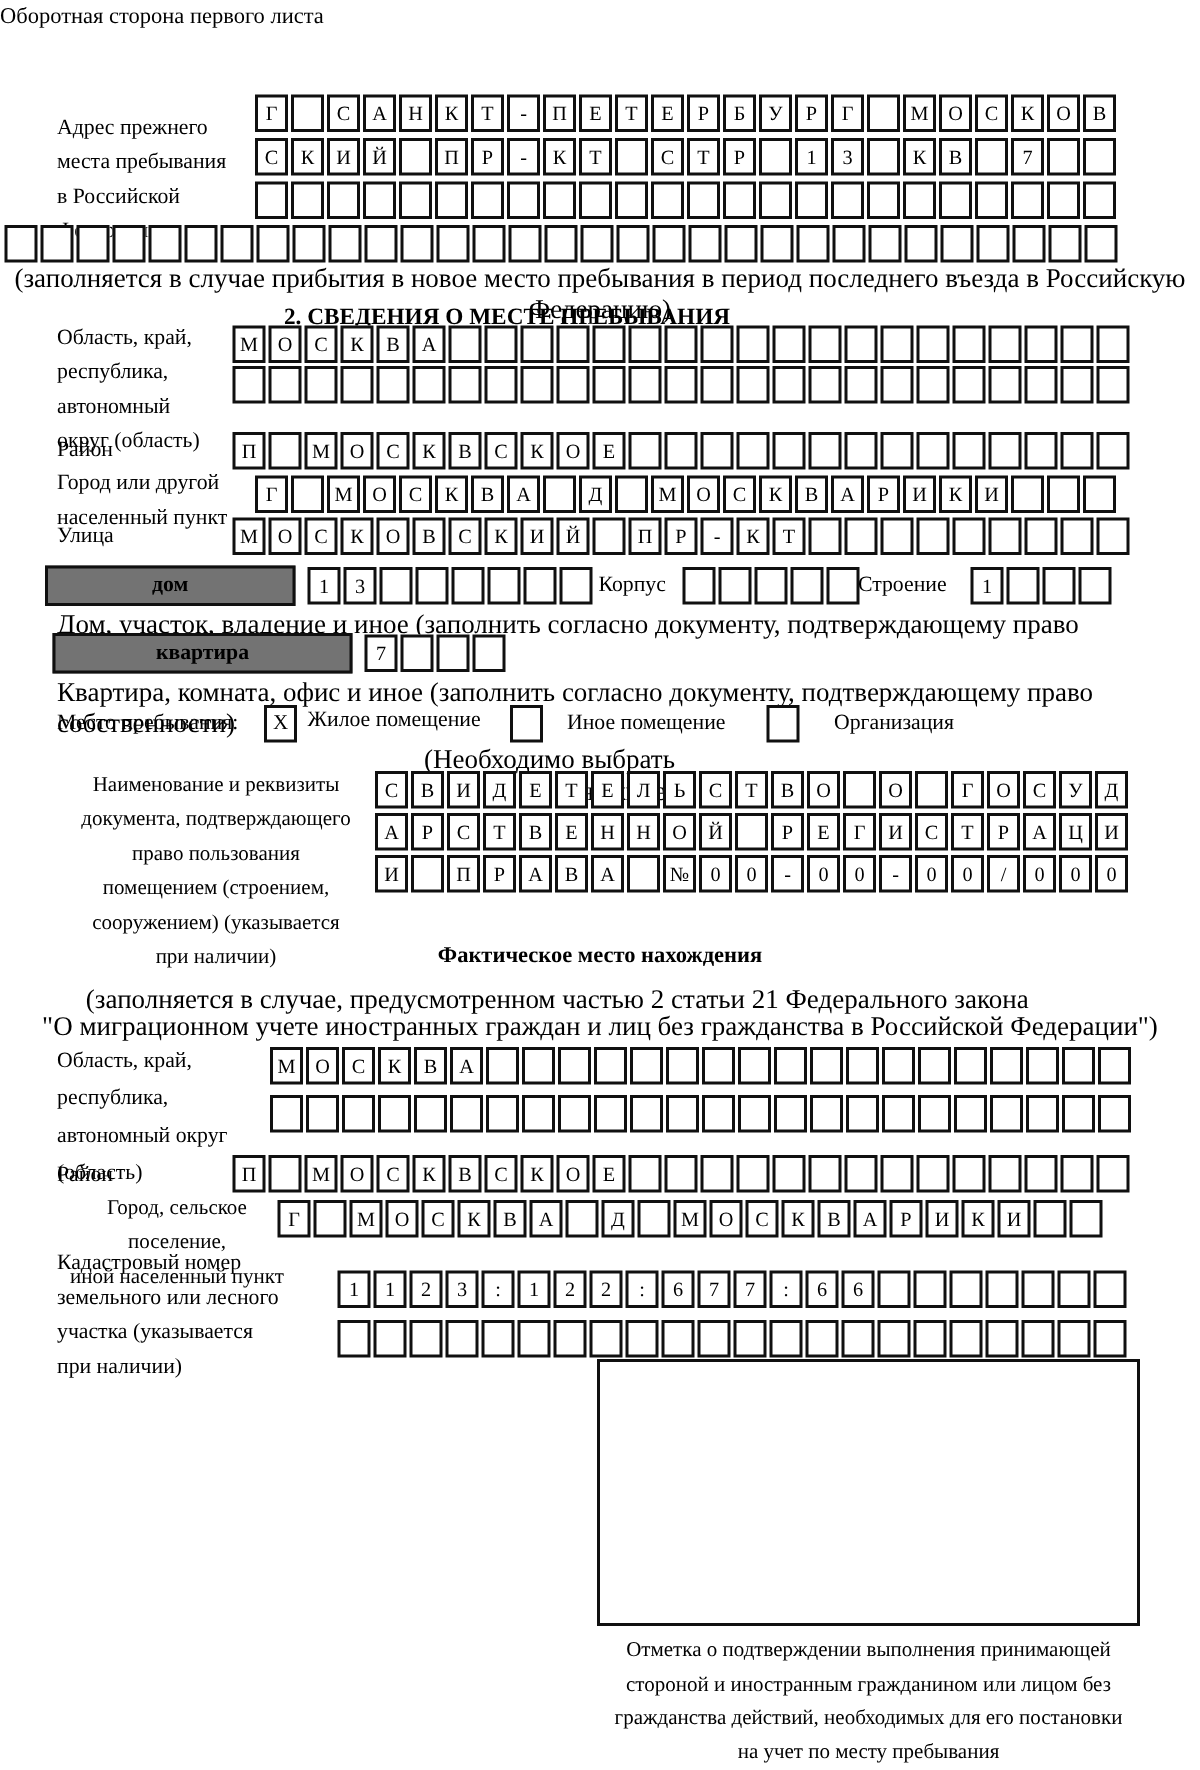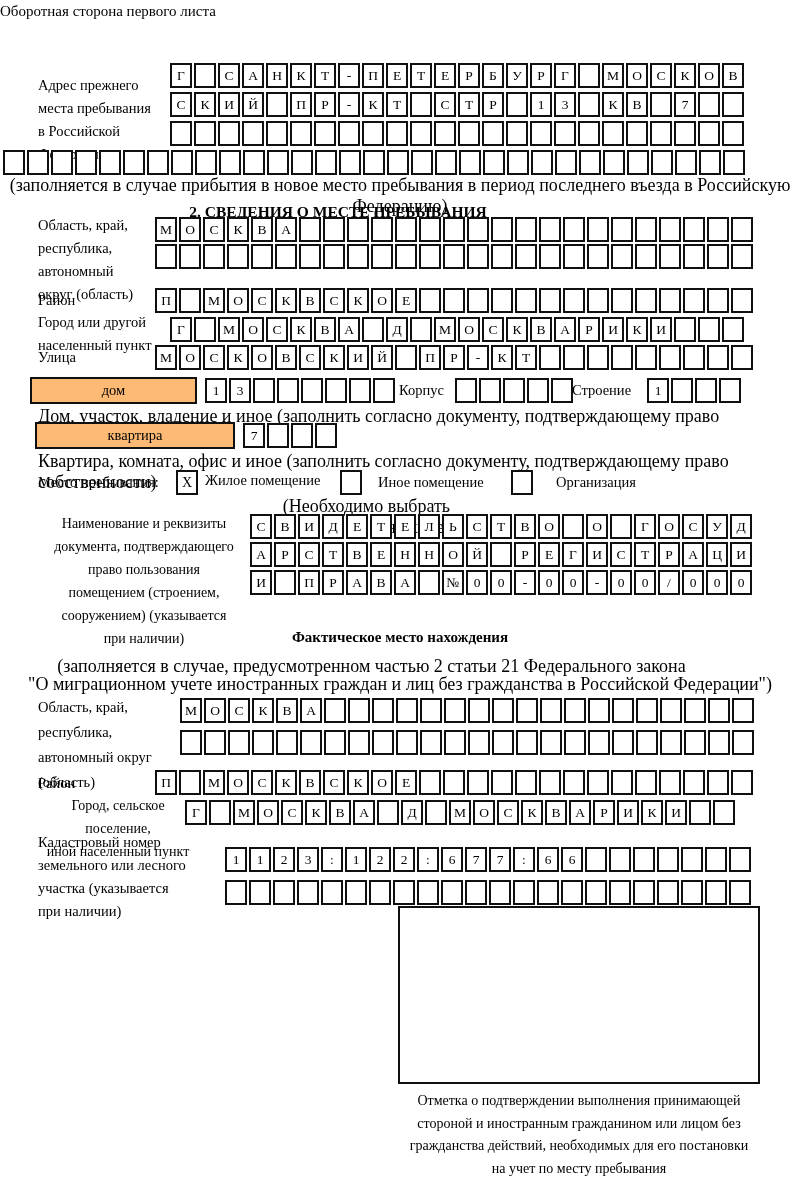--- a/index.html
+++ b/index.html
@@ -13,22 +13,22 @@
   .caption{font-size:18px;color:#000;}
   .title{font-size:15.5px;font-weight:bold;color:#000;}
   .boxrow{display:flex;gap:2px;}
   .rows .boxrow{margin-bottom:4px;}
   .cell{
     width:18px;height:21px;border:2px solid #101010;background:#fff;
     display:flex;align-items:center;justify-content:center;
     font-size:13.5px;line-height:21px;
   }
   .widebox{
-    border:2px solid #101010;background:#fdba74;box-sizing:border-box;
-    display:flex;align-items:center;justify-content:center;font-size:14.5px;
+    border:2px solid #101010;background:#737373;box-sizing:border-box;
+    display:flex;align-items:center;justify-content:center;font-size:14.5px;font-weight:bold;
   }
   .checkbox{
     width:18px;height:21px;border:2px solid #101010;background:#fff;
     display:flex;align-items:center;justify-content:center;font-size:14px;
   }
   .stamp{border:2px solid #101010;box-sizing:border-box;background:#fff;}
   .center{text-align:center;}
 </style>
 </head>
 <body>

